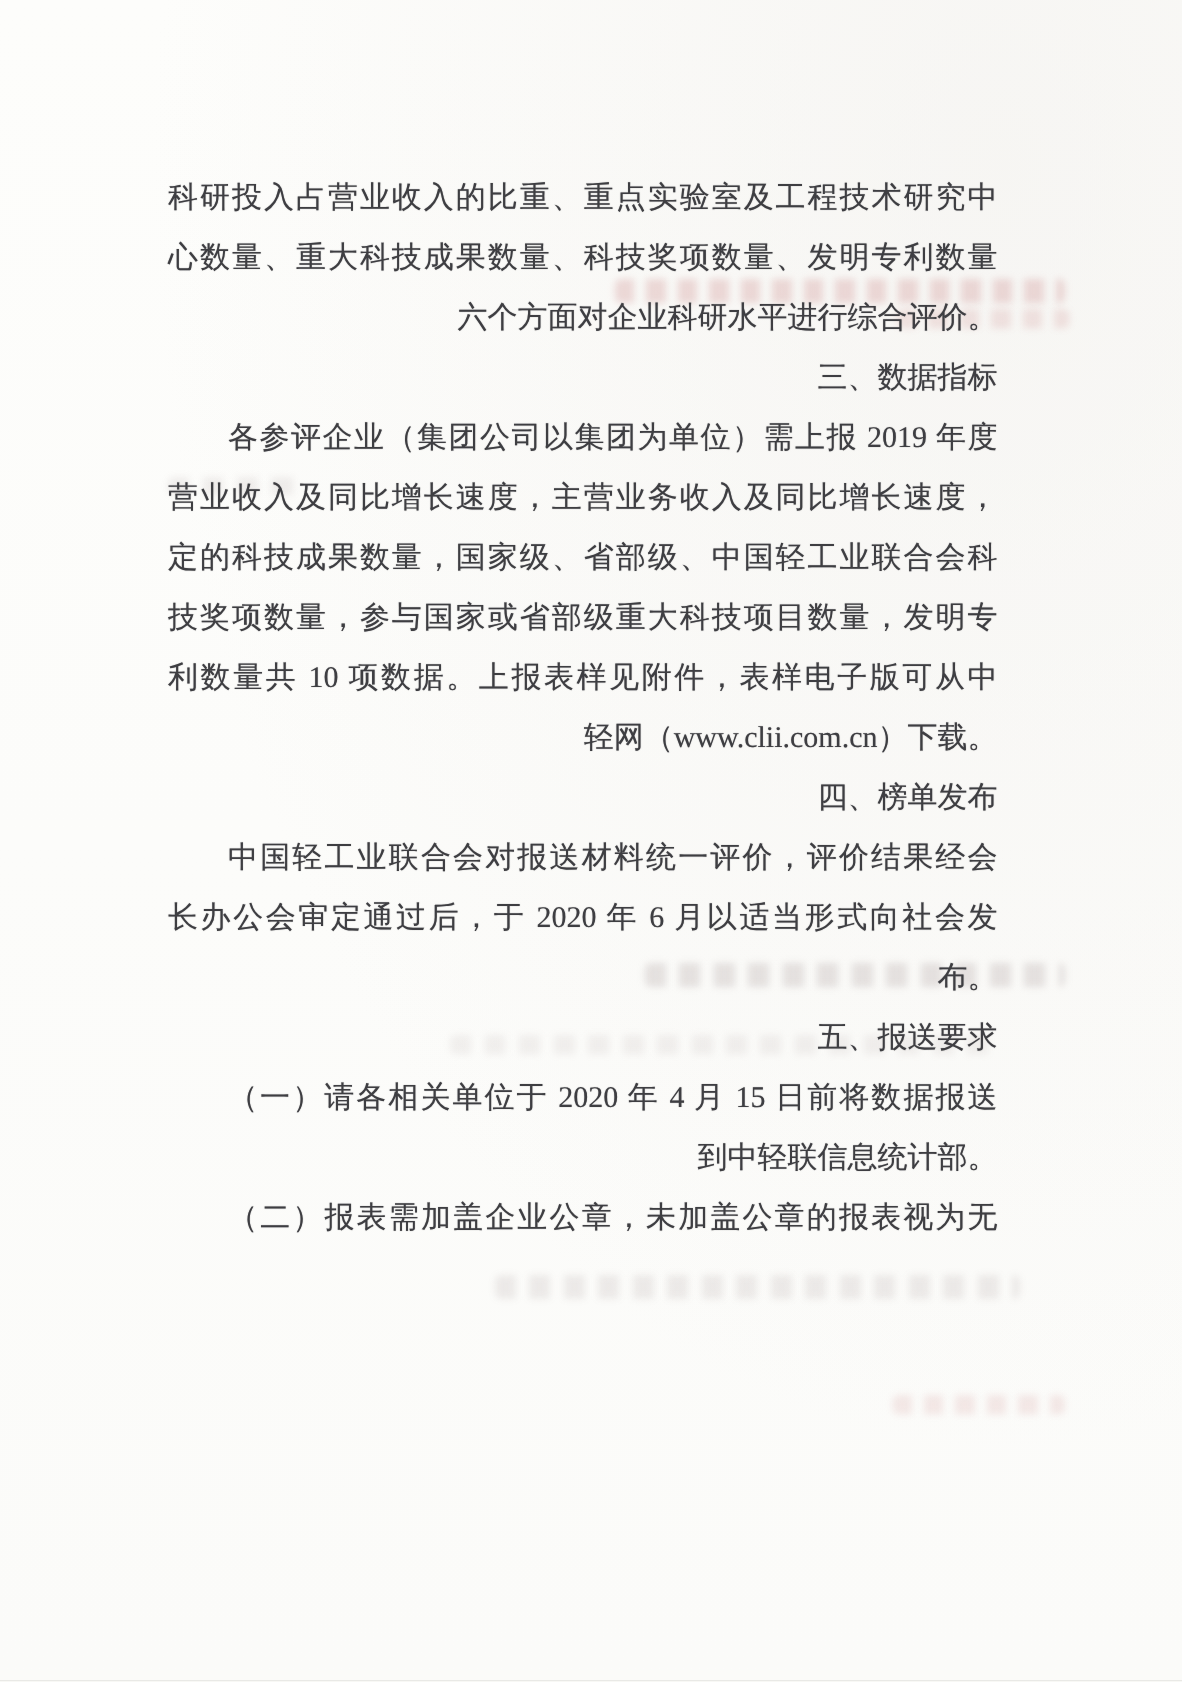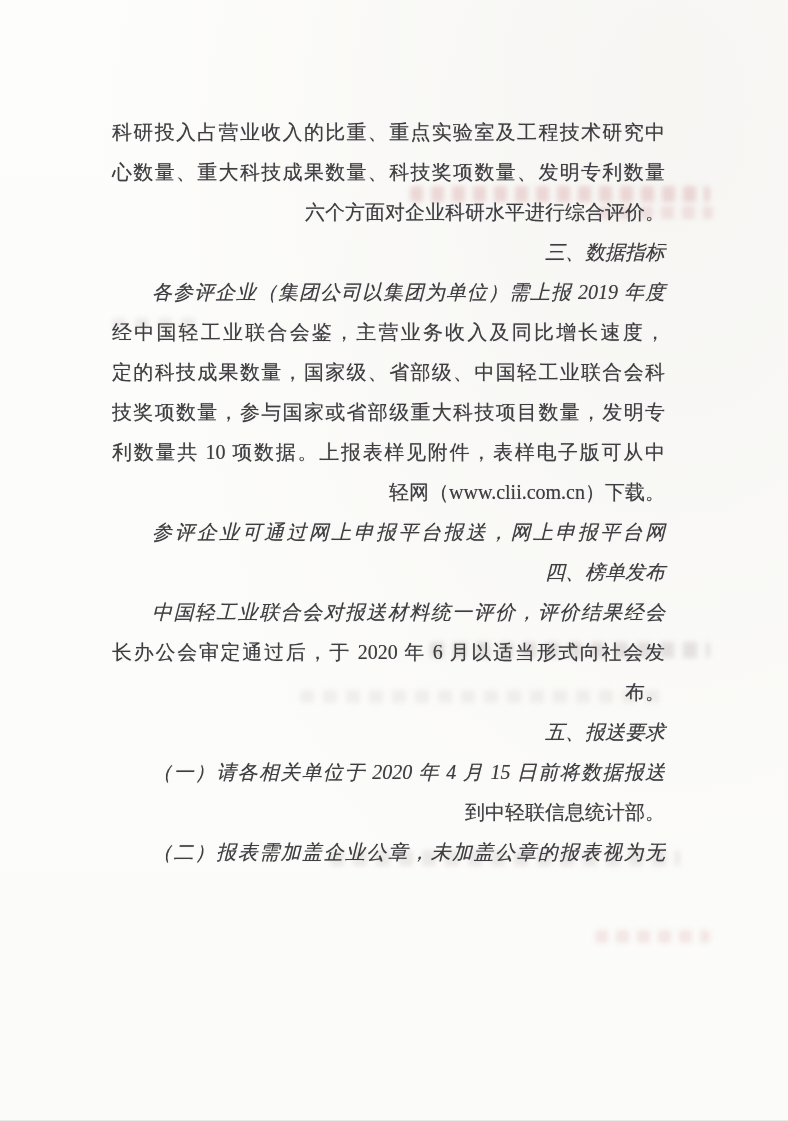--- a/index.html
+++ b/index.html
@@ -38,21 +38,20 @@
   }
   .j {                       
     text-align: justify;
     text-align-last: justify;
   }
   .l {                       
     text-align: right;
   }
   .in {                      
     text-indent: 2em;
-    font-style: italic;
   }
   
   .bleed {
     position: absolute;
     filter: blur(2.5px);
     border-radius: 4px;
     background: repeating-linear-gradient(
       90deg,
       rgba(205,140,140,0.30) 0px 13px,
       rgba(205,140,140,0.00) 13px 21px);
@@ -76,26 +75,25 @@
   <div class="bleed gray" style="left:300px; top:690px; width:360px; height:13px; opacity:0.5;"></div>
   <div class="bleed gray" style="left:330px; top:850px; width:350px; height:16px; opacity:0.7;"></div>
   <div class="bleed" style="left:595px; top:930px; width:115px; height:13px; opacity:0.6;"></div>
 
   <div class="text-block">
     <div class="line j">科研投入占营业收入的比重、重点实验室及工程技术研究中</div>
     <div class="line j">心数量、重大科技成果数量、科技奖项数量、发明专利数量</div>
     <div class="line l">六个方面对企业科研水平进行综合评价。</div>
     <div class="line l in">三、数据指标</div>
     <div class="line j in">各参评企业（集团公司以集团为单位）需上报 2019 年度</div>
-    <div class="line j">经中国轻工业联合会鉴，主营业务收入及同比增长速度，</div>
+    <div class="line j">营业收入及同比增长速度，主营业务收入及同比增长速度，</div>
     <div class="line j">定的科技成果数量，国家级、省部级、中国轻工业联合会科</div>
     <div class="line j">技奖项数量，参与国家或省部级重大科技项目数量，发明专</div>
     <div class="line j">利数量共 10 项数据。上报表样见附件，表样电子版可从中</div>
     <div class="line l">轻网（www.clii.com.cn）下载。</div>
-    <div class="line j in">参评企业可通过网上申报平台报送，网上申报平台网</div>
     <div class="line l in">四、榜单发布</div>
     <div class="line j in">中国轻工业联合会对报送材料统一评价，评价结果经会</div>
     <div class="line j">长办公会审定通过后，于 2020 年 6 月以适当形式向社会发</div>
     <div class="line l">布。</div>
     <div class="line l in">五、报送要求</div>
     <div class="line j in">（一）请各相关单位于 2020 年 4 月 15 日前将数据报送</div>
     <div class="line l">到中轻联信息统计部。</div>
     <div class="line j in">（二）报表需加盖企业公章，未加盖公章的报表视为无</div>
   </div>
 

